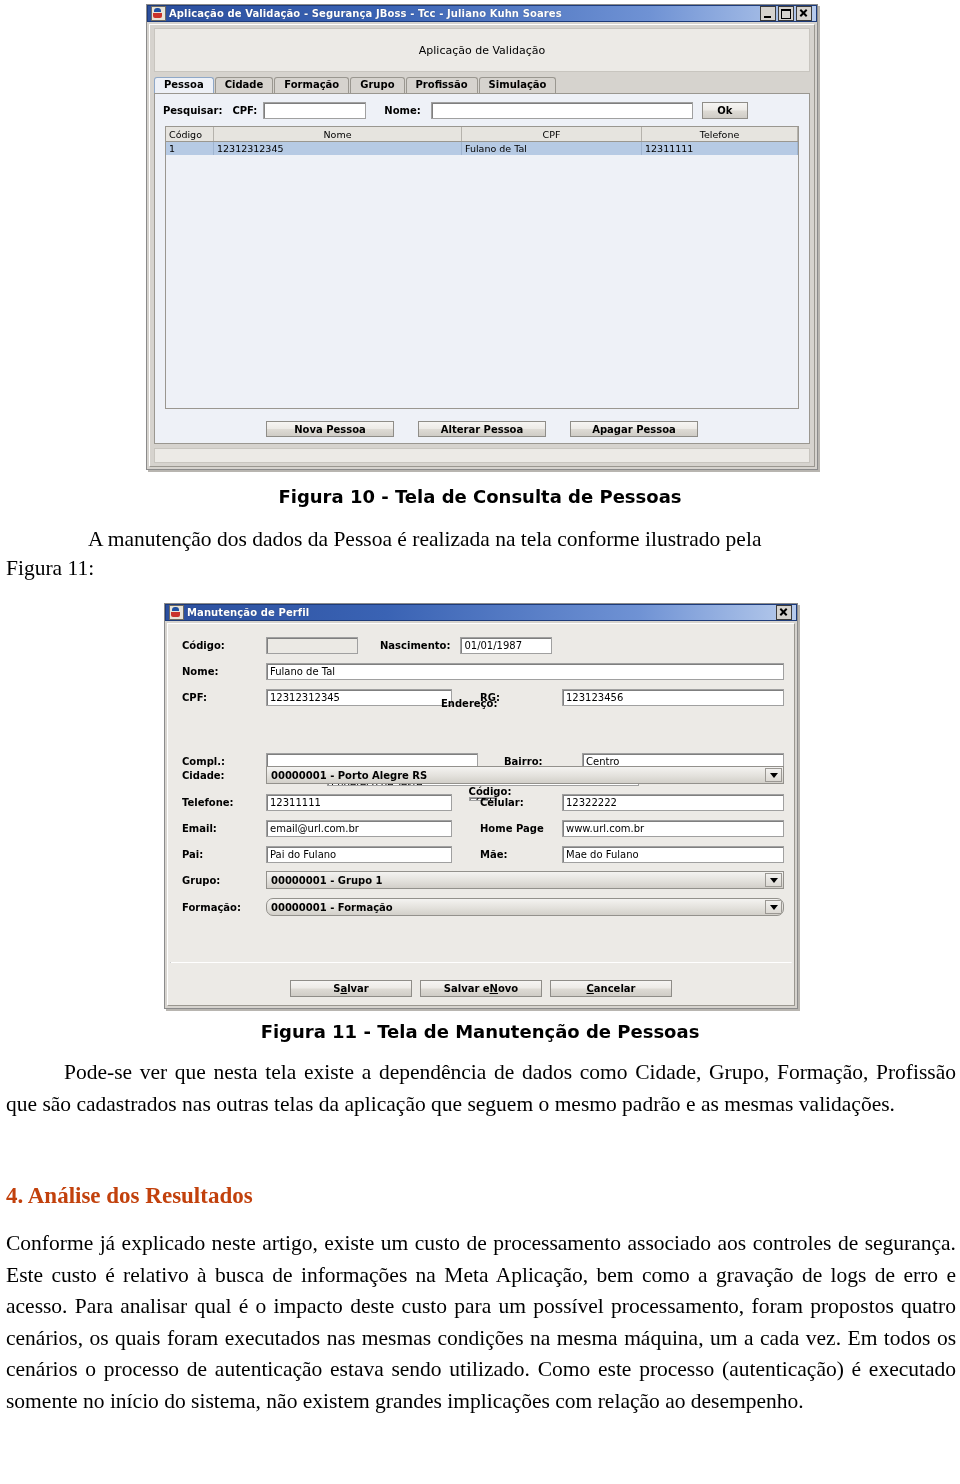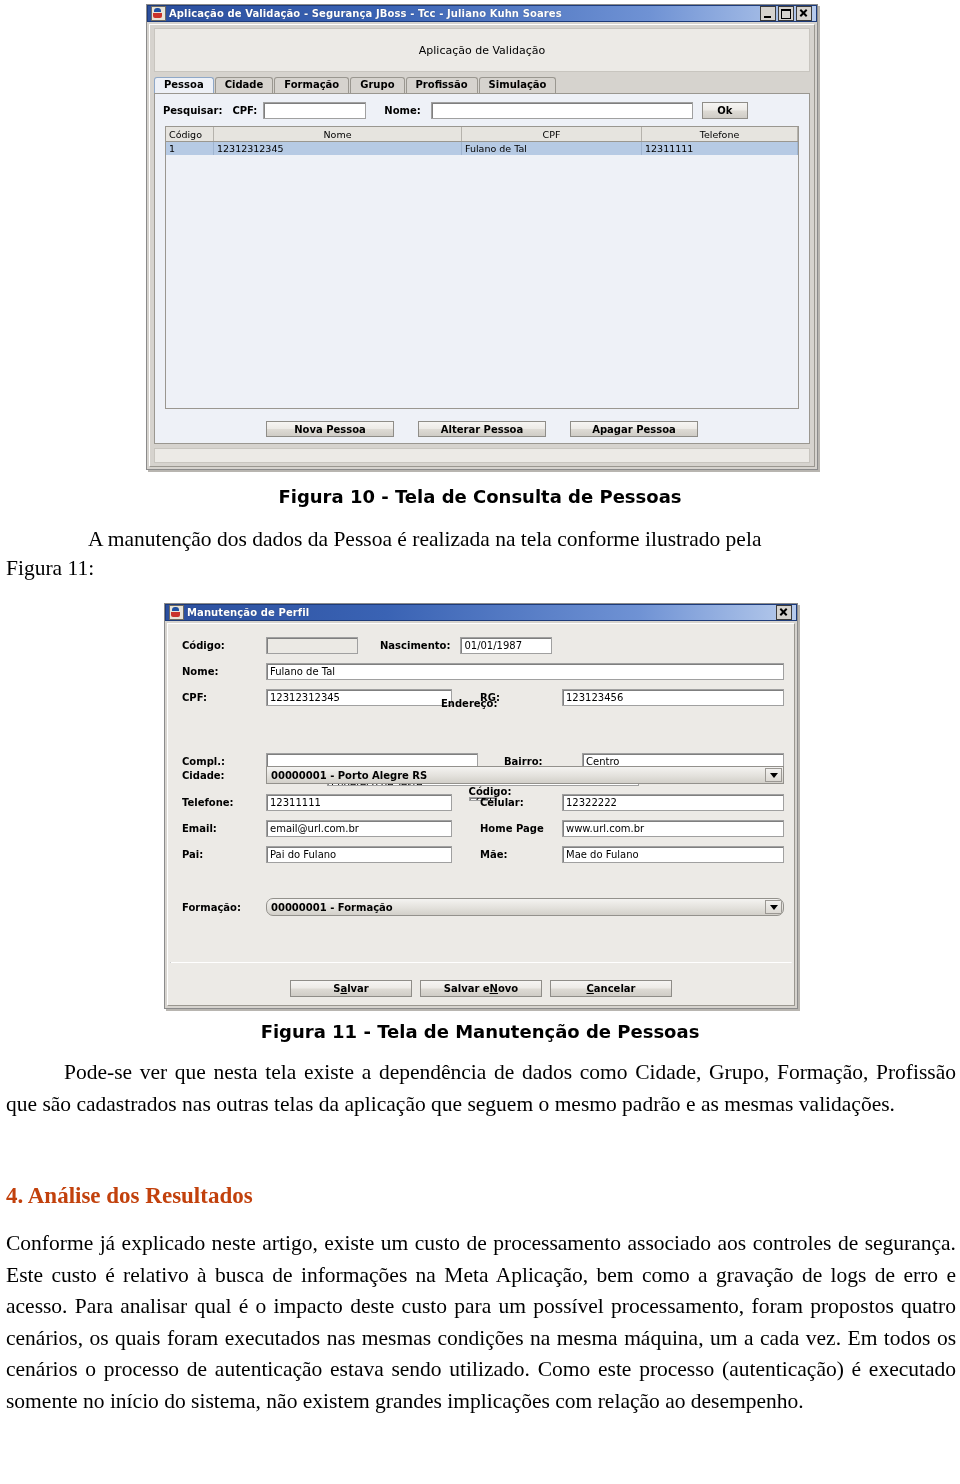--- a/index.html
+++ b/index.html
@@ -480,20 +480,29 @@
       <span class="sw-text" style="flex:1 1 auto;height:17px;">www.url.com.br</span>
     </div>
 
     <div class="frow" style="top:221px;">
       <span class="sw-label lblcol">Pai:</span>
       <span class="sw-text" style="width:186px;height:17px;">Pai do Fulano</span>
       <span class="sw-label" style="margin-left:28px;width:82px;flex:0 0 82px;">Mãe:</span>
       <span class="sw-text" style="flex:1 1 auto;height:17px;">Mae do Fulano</span>
     </div>
 
+    <div class="frow" style="top:247px;">
+      <span class="sw-label lblcol">Grupo:</span>
+      <span class="sw-combo" style="flex:1 1 auto;height:18px;">
+        <span>00000001 - Grupo 1</span>
+        <span class="arrow-box">
+            <i></i>
+          </span>
+      </span>
+    </div>
 
     <div class="frow" style="top:274px;">
       <span class="sw-label lblcol">Formação:</span>
       <span class="sw-combo" style="flex:1 1 auto;height:18px;border-radius:7px;">
         <span>00000001 - Formação</span>
         <span class="arrow-box">
             <i></i>
           </span>
       </span>
     </div>

